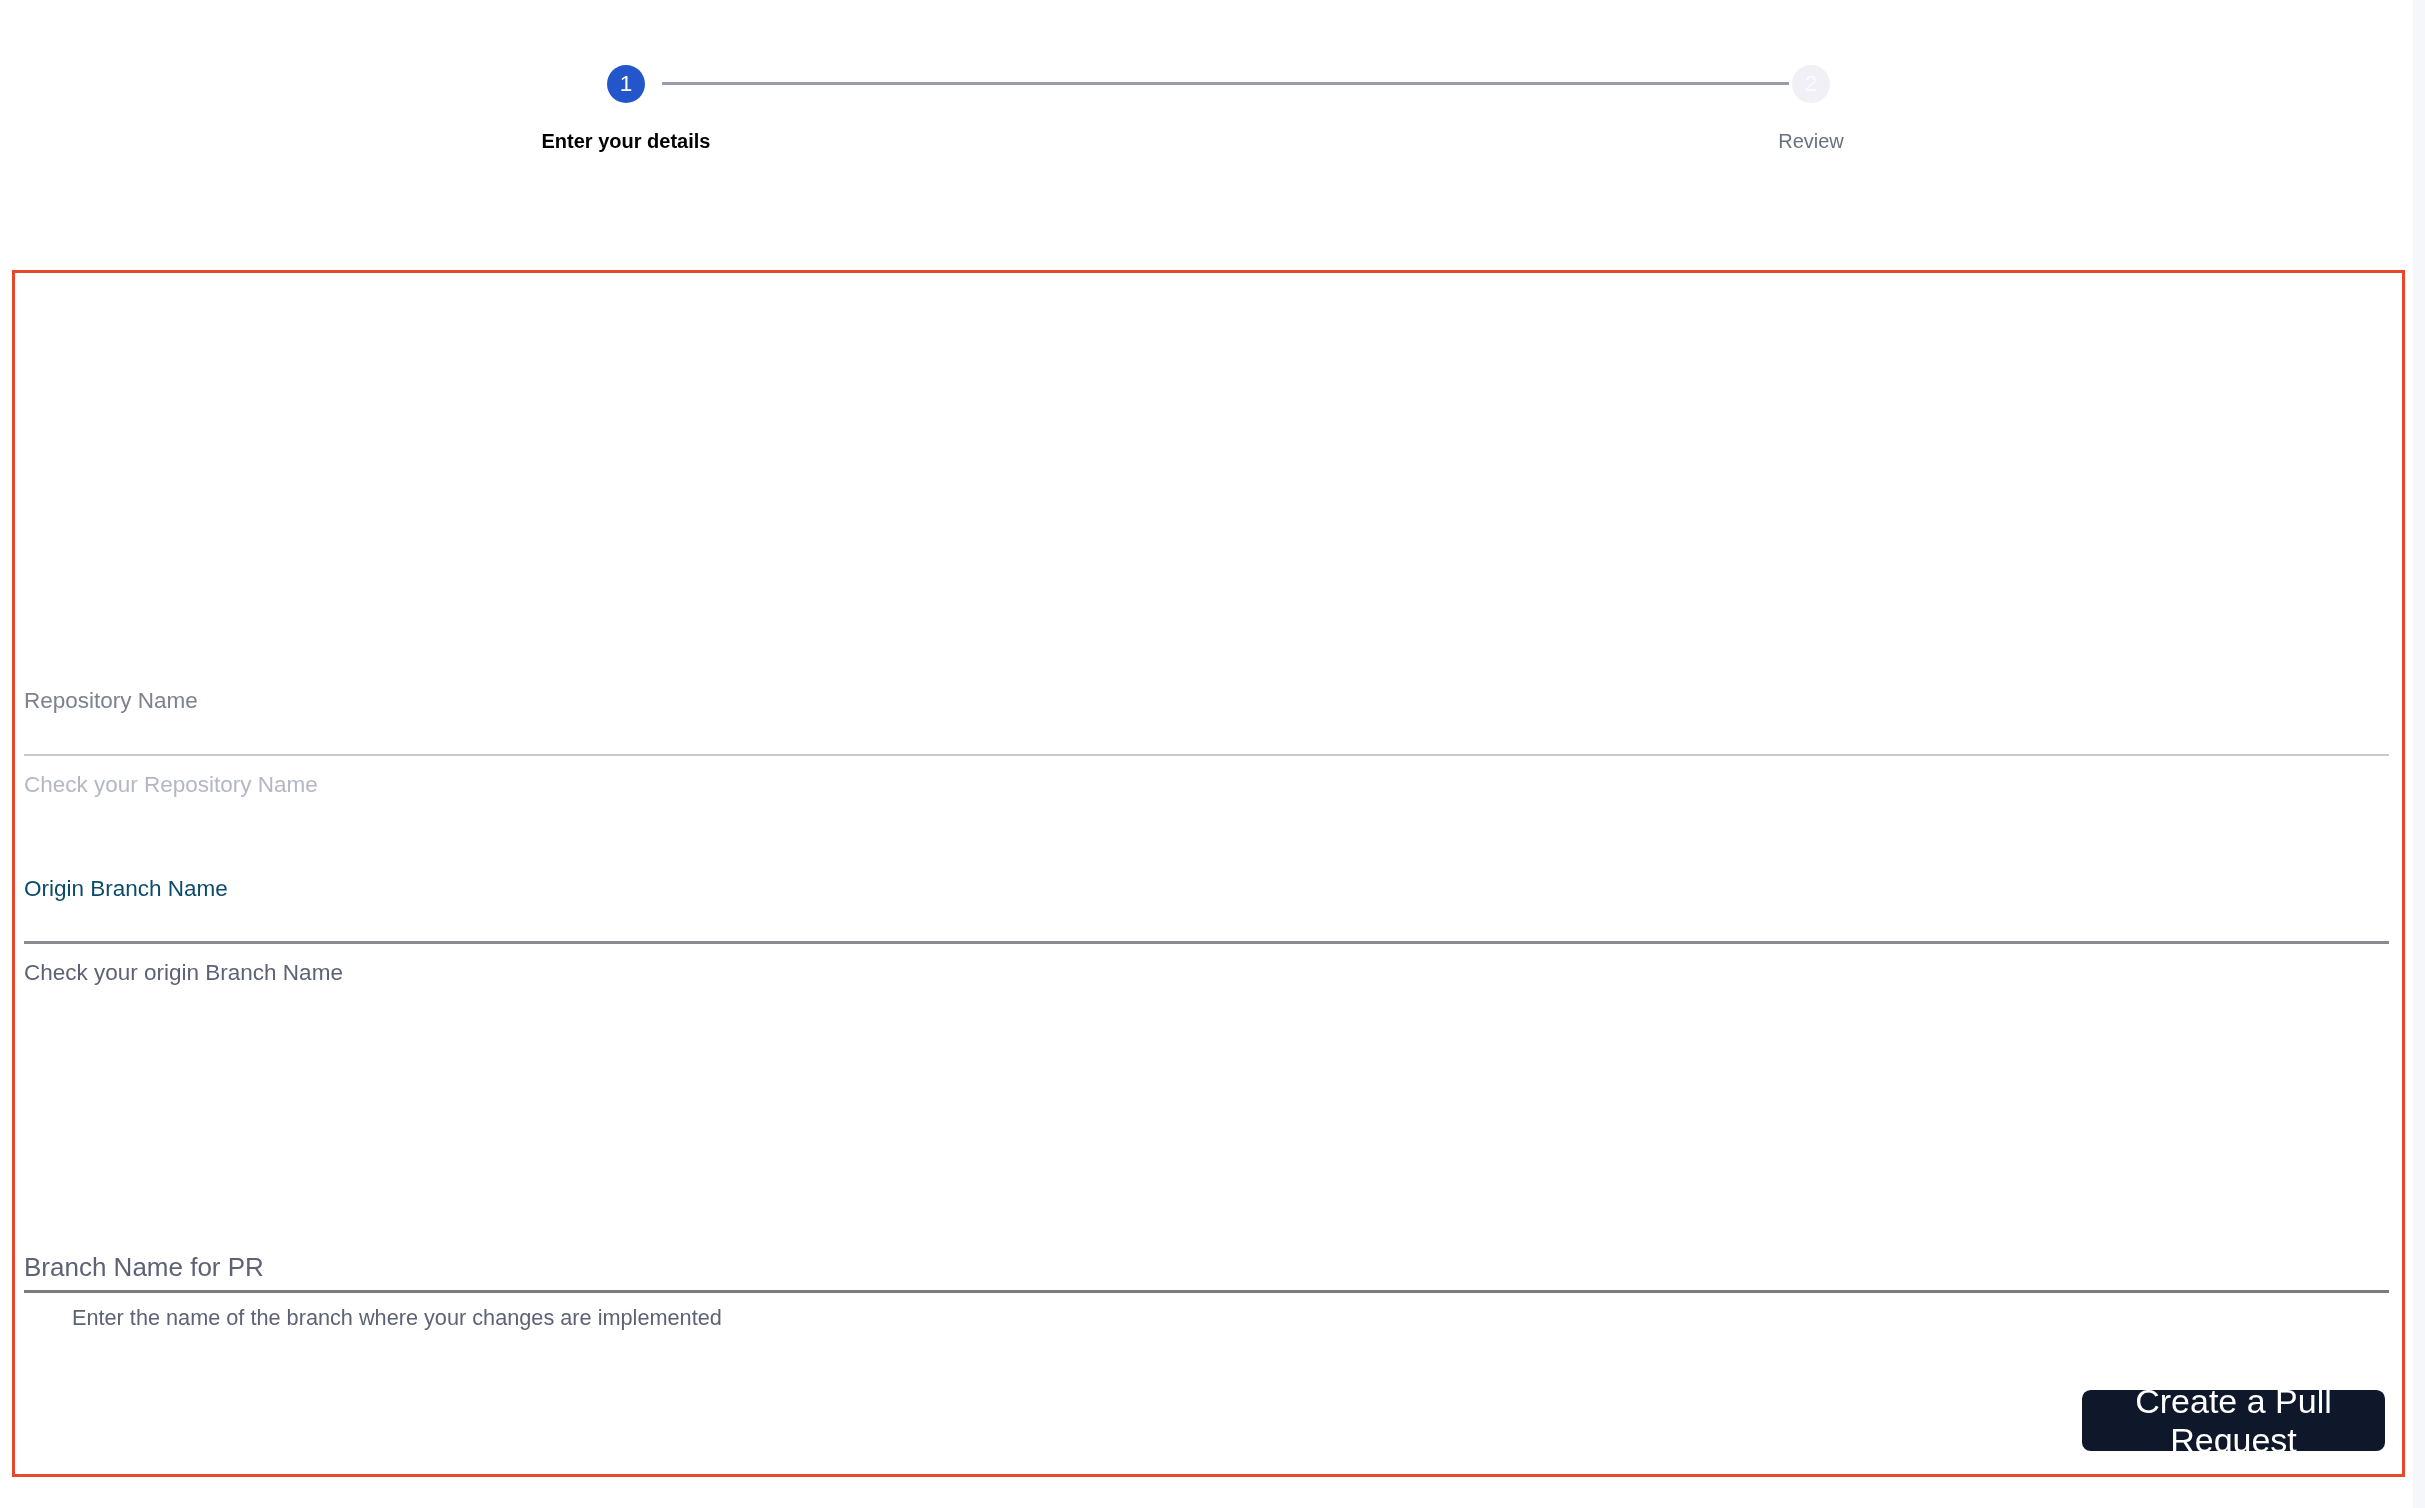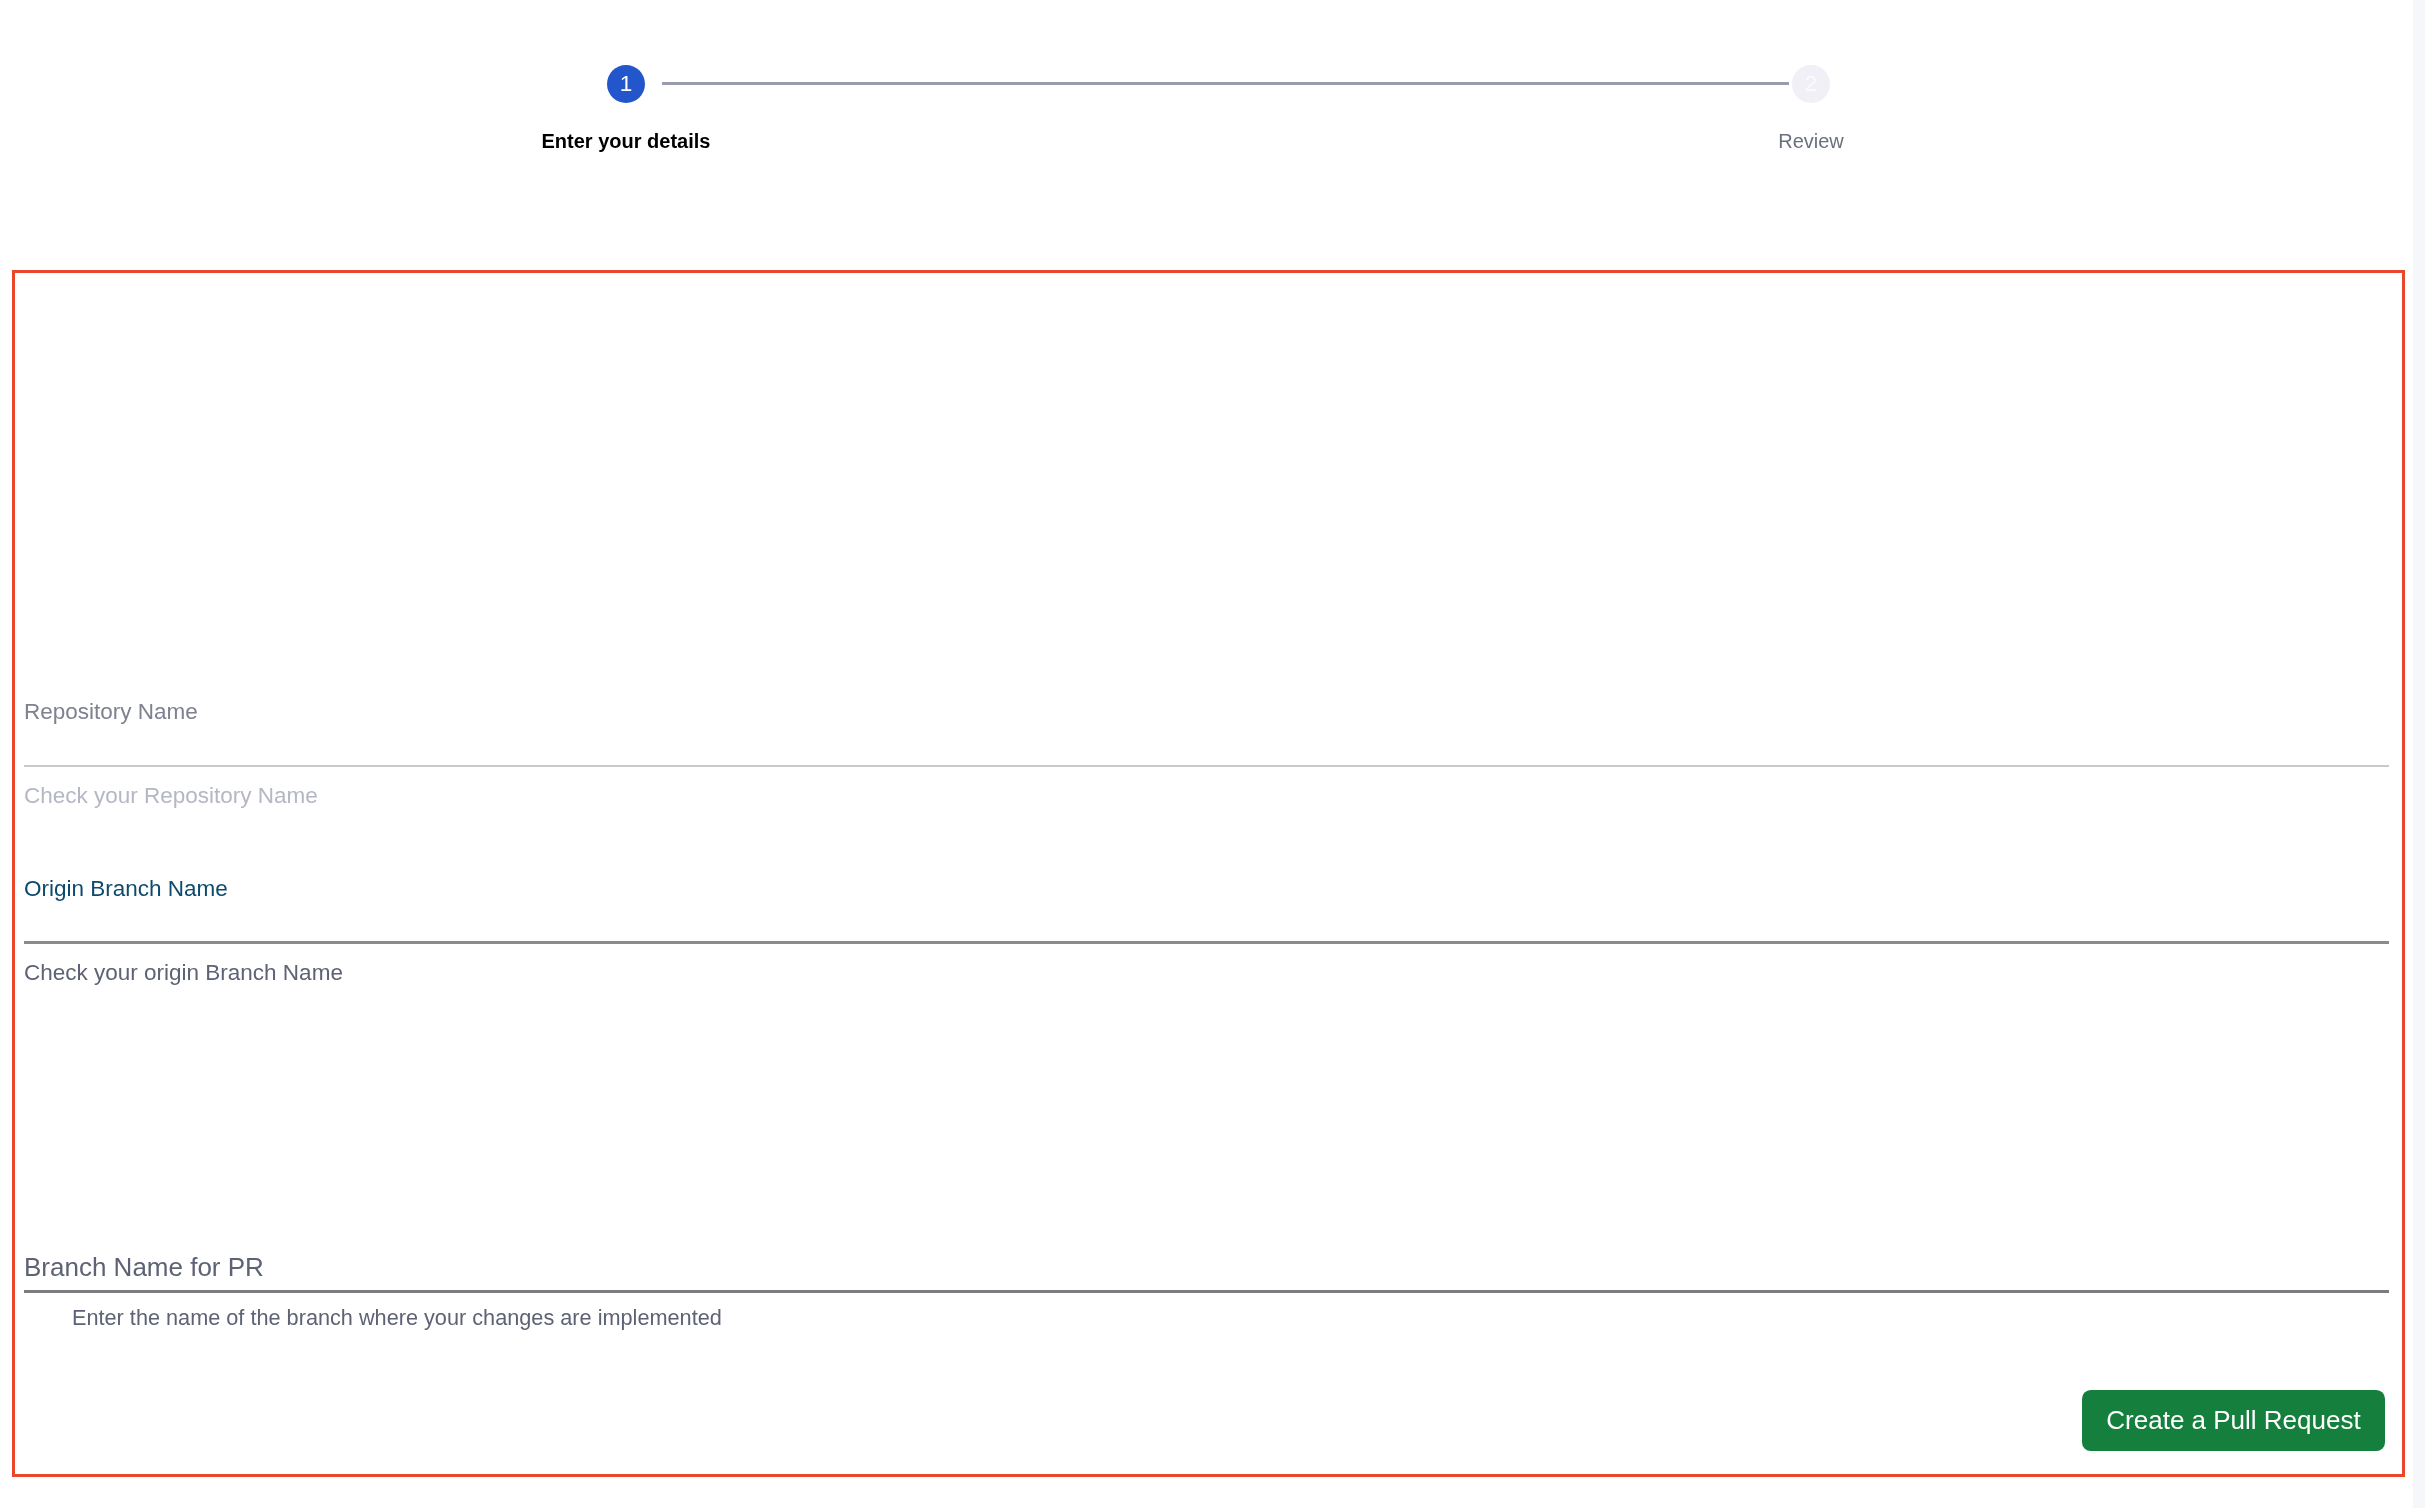--- a/index.html
+++ b/index.html
@@ -48,21 +48,21 @@
   .underline.light { height: 1.7px; background: #c9c9cd; }
   
   #field-owner  { top: 303px; height: 100px; }
   #field-owner .big-label { top: 5.2px; }
   #field-owner .underline { top: 45px; }
   #field-owner .helper    { top: 61px; }
   #field-select { top: 507px; height: 87px; }
   #field-select .big-label { top: 4.3px; }
   #field-select .underline { top: 42px; }
   #field-select .helper    { top: 59px; }
-  #field-repo   { top: 685px; height: 117px; margin-top: 11px; }
+  #field-repo   { top: 685px; height: 117px; }
   #field-repo .small-label  { top: 2.6px; }
   #field-repo .underline    { top: 69px; }
   #field-repo .placeholder  { top: 87px; }
   #field-origin { top: 873px; height: 117px; }
   #field-origin .dark-label { top: 2.6px; }
   #field-origin .underline  { top: 68px; }
   #field-origin .helper     { top: 87px; font-size: 22.5px; }
   #field-title  { top: 1081px; height: 82px; }
   #field-title .big-label { top: 4.3px; }
   #field-title .underline { top: 40px; }
@@ -85,24 +85,24 @@
     position: absolute; right: 19px; top: 15.6px;
     width: 0; height: 0;
     border-left: 14px solid transparent;
     border-right: 14px solid transparent;
     border-top: 14px solid #a9b0c2;
   }
   
   .submit-btn {
     position: absolute; left: 2082px; top: 1390px;
     width: 303px; height: 61px;
-    background: #15803d; color: #ffffff;
+    background: #0f172a; color: #ffffff;
     border: none; border-radius: 8.7px;
     font-family: "Liberation Sans", sans-serif;
-    font-size: 26px;
+    font-size: 34px;
     display: flex; align-items: center; justify-content: center;
     cursor: pointer;
   }
 </style>
 </head>
 <body>
 
 <div class="app">
 
   <div class="step-connector"></div>

